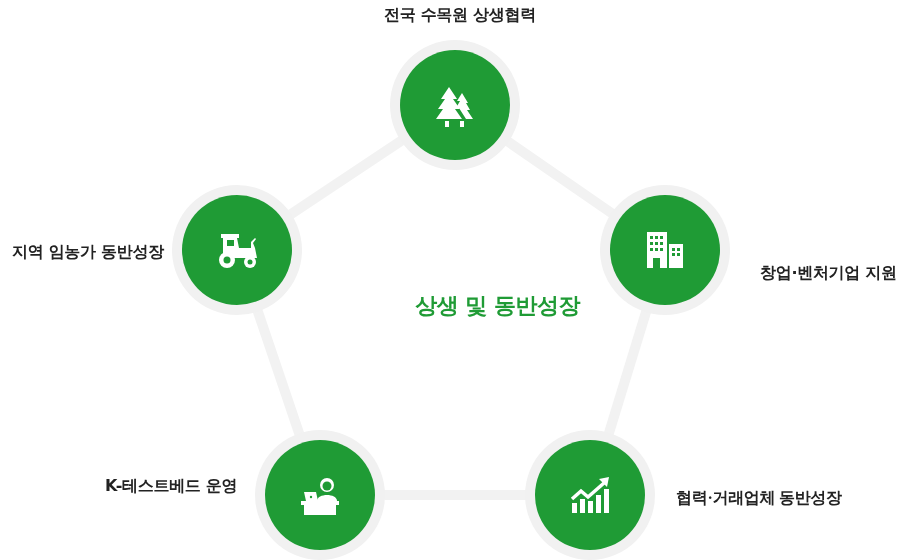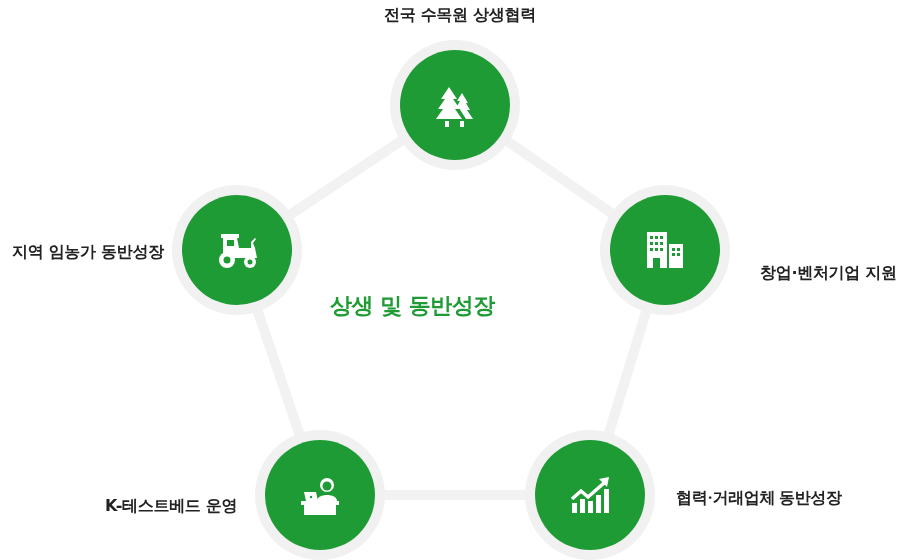--- a/index.html
+++ b/index.html
@@ -5,21 +5,21 @@
   html, body { margin:0; padding:0; background:#ffffff; }
   body { width:900px; height:560px; position:relative; overflow:hidden;
          font-family:"DejaVu Sans", "Liberation Sans", sans-serif; }
   .lines { position:absolute; left:0; top:0; width:900px; height:560px; }
   .node { position:absolute; width:130px; height:130px; border-radius:50%;
           background:#f1f1f1; }
   .node .core { position:absolute; left:10px; top:10px; width:110px; height:110px;
           border-radius:50%; background:#1f9b35; display:flex; align-items:center; justify-content:center; }
   .node .core svg { width:44px; height:44px; }
   .label { position:absolute; font-size:16px; font-weight:bold; color:#222222; white-space:nowrap; letter-spacing:-0.3px; }
-  .center-title { position:absolute; left:330px; top:288px; width:250px; text-align:left;
+  .center-title { position:absolute; left:330px; top:288px; width:250px; text-align:right;
           color:#1f9b35; font-weight:bold; font-size:22px; line-height:36px; letter-spacing:-0.5px; }
 </style>
 </head>
 <body>
 
 <svg class="lines" viewBox="0 0 900 560">
   <g stroke="#f2f2f2" stroke-width="10" fill="none">
     <line x1="455" y1="105" x2="665" y2="250"></line>
     <line x1="665" y1="250" x2="590" y2="495"></line>
     <line x1="590" y1="495" x2="320" y2="495"></line>
@@ -76,21 +76,21 @@
         <rect x="20" y="28" width="5" height="12"></rect>
         <rect x="28" y="22" width="5" height="18"></rect>
         <rect x="36" y="16" width="5" height="24"></rect>
         <polyline points="4,26 13,18 20,24 36,10" stroke="#fff" stroke-width="3.5" fill="none"></polyline>
         <polygon points="31,6 41,4 39,14"></polygon>
       </g>
     </svg>
   </div>
 </div>
 
-<div class="label" style="left:105px; top:496px;">K-테스트베드 운영</div>
+<div class="label" style="left:105px; top:476px;">K-테스트베드 운영</div>
 <div class="node" style="left:255px; top:430px;">
   <div class="core">
     <svg viewBox="0 0 44 44">
       <g fill="#fff">
         <circle cx="29" cy="12" r="7"></circle>
         <path d="M19 28 C19 20, 39 20, 39 28 Z"></path>
         <polygon points="6,19 18,19 20,28 8,28"></polygon>
         <rect x="3" y="28" width="38" height="4"></rect>
         <rect x="6" y="32" width="32" height="10"></rect>
       </g>

